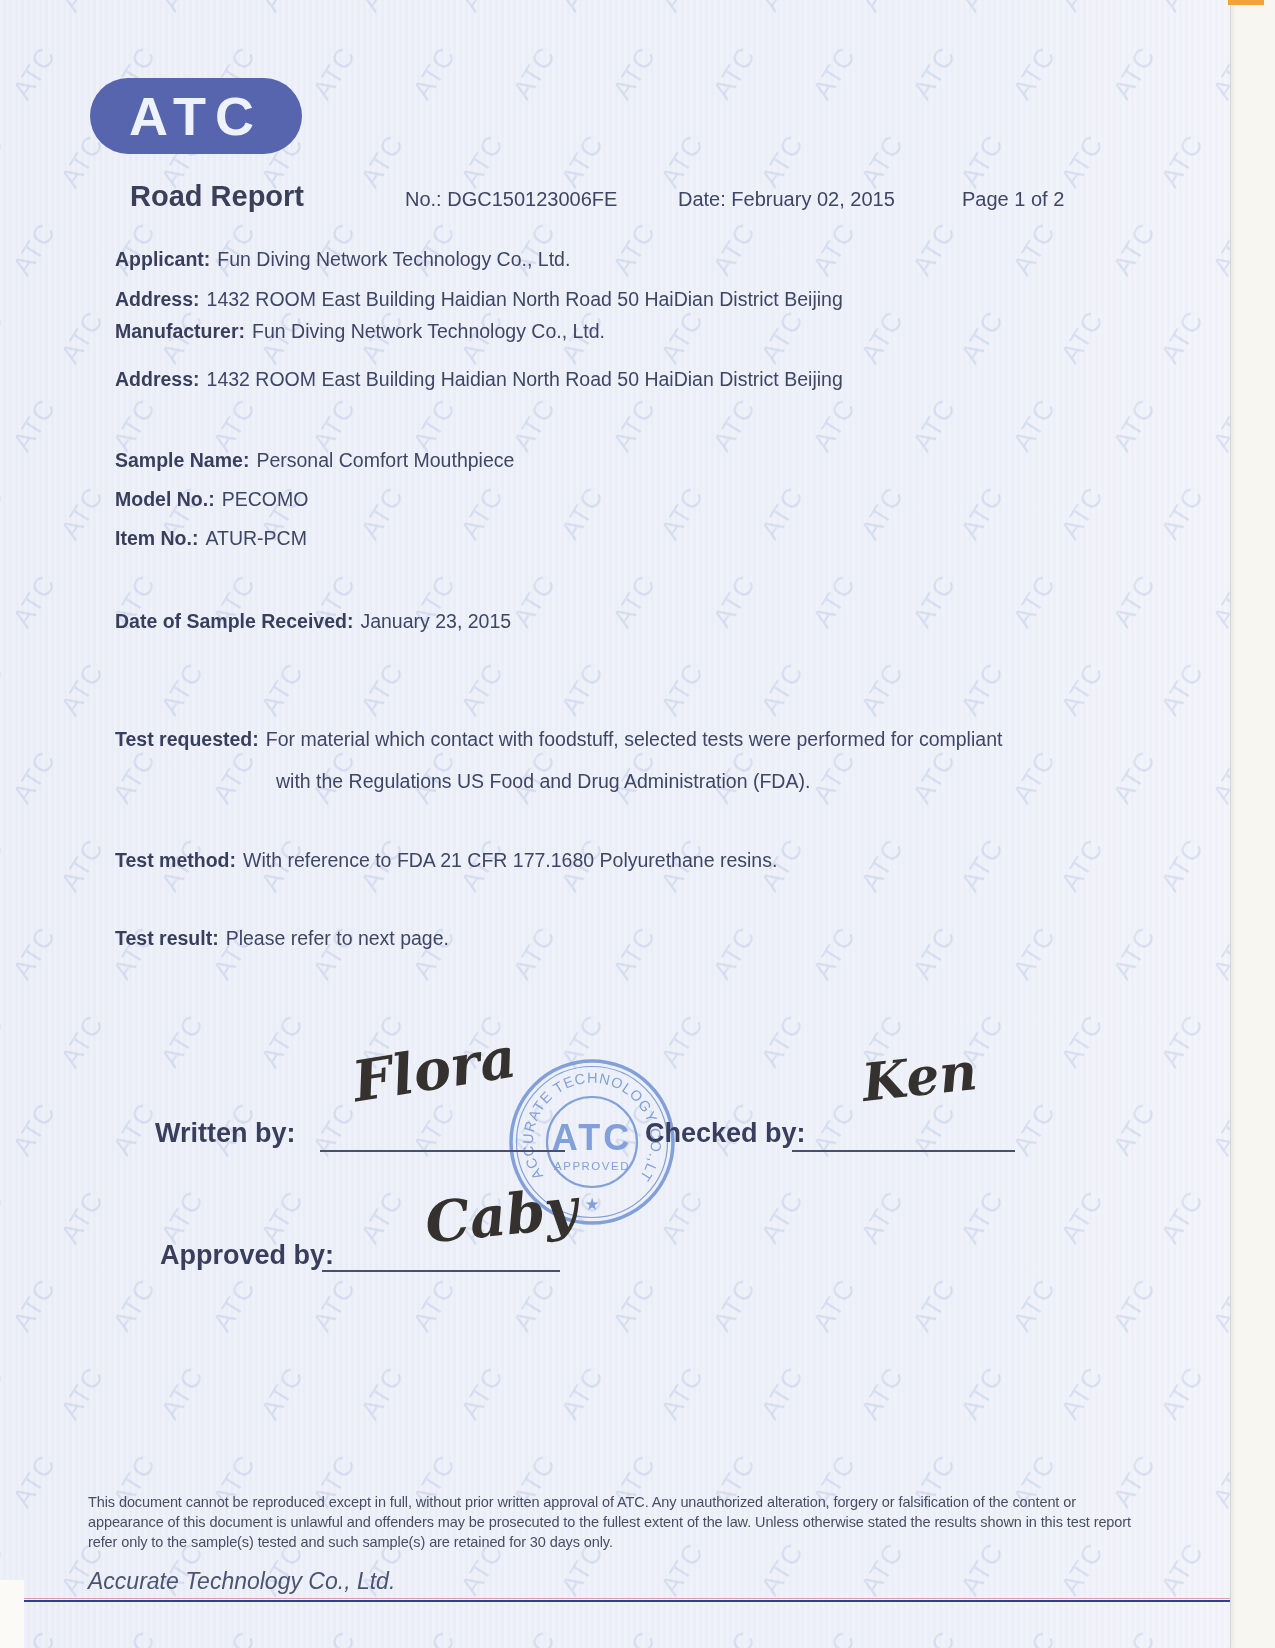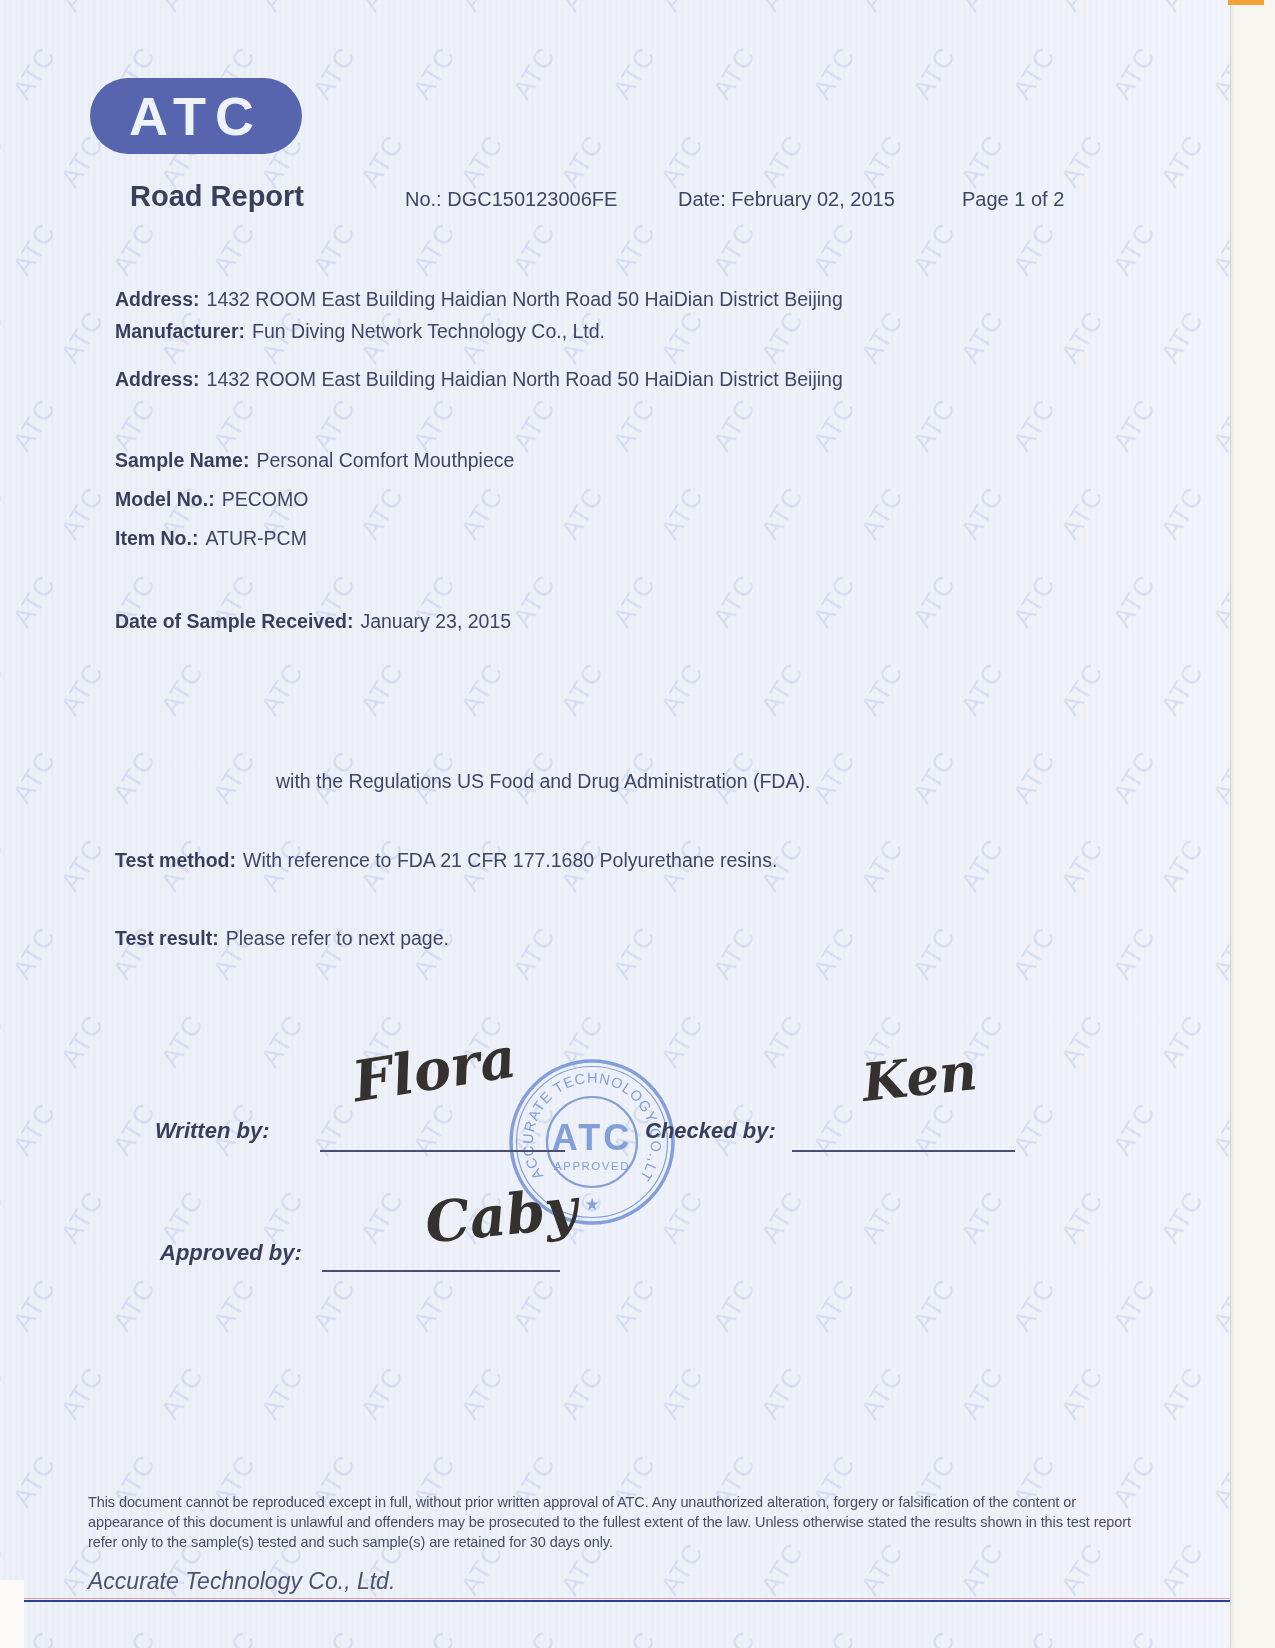--- a/index.html
+++ b/index.html
@@ -13,21 +13,21 @@
   .watermark{position:absolute;inset:0;z-index:0;}
   .watermark span{position:absolute;transform:rotate(-58deg);font-size:27px;font-weight:500;
         color:rgba(128,152,208,.22);letter-spacing:1px;}
   .logo{position:absolute;left:90px;top:78px;width:212px;height:76px;background:#5765ae;
         border-radius:38px;display:flex;align-items:center;justify-content:center;
         color:#eef2fb;font-weight:bold;font-size:54px;letter-spacing:9px;z-index:2;}
   .title{position:absolute;left:130px;top:180px;font-size:29px;font-weight:bold;color:#3a4059;z-index:2;}
   .hmeta{position:absolute;top:188px;font-size:20px;color:#3f4565;z-index:2;white-space:nowrap;}
   .row{position:absolute;left:115px;font-size:19.5px;color:#3f4565;white-space:nowrap;z-index:2;}
   .row b{font-weight:bold;color:#383e5c;margin-right:7px;}
-  .siglabel{position:absolute;font-size:22px;font-weight:bold;color:#383e5c;z-index:3;white-space:nowrap;font-style:italic;}
+  .siglabel{position:absolute;font-size:27px;font-weight:bold;color:#383e5c;z-index:3;white-space:nowrap;}
   .sig{position:absolute;font-family:"DejaVu Serif",serif;font-style:italic;font-weight:bold;
        color:#35312e;z-index:4;white-space:nowrap;}
   .sigline{position:absolute;height:2px;background:#4a4f70;z-index:3;}
   .stamp{position:absolute;left:502px;top:1052px;z-index:2;opacity:.88;}
   .stamp circle{fill:none;stroke:#7495d6;}
   .stamp text{fill:#7495d6;font-family:"Liberation Sans",sans-serif;}
   .disc{position:absolute;left:88px;font-size:14.5px;color:#484d64;letter-spacing:-.1px;
         white-space:nowrap;z-index:2;}
   .company{position:absolute;left:88px;top:1568px;font-size:23px;font-style:italic;
         color:#4b5470;z-index:2;}
@@ -311,20 +311,23 @@
 
     <div class="logo">
       <span>ATC</span>
     </div>
 
     <div class="title">Road Report</div>
     <div class="hmeta" style="left:405px">No.: DGC150123006FE</div>
     <div class="hmeta" style="left:678px">Date: February 02, 2015</div>
     <div class="hmeta" style="left:962px">Page 1 of 2</div>
 
+    <div class="row" style="top:248px">
+      <b>Applicant:</b><span>Fun Diving Network Technology Co., Ltd.</span>
+    </div>
     <div class="row" style="top:288px">
       <b>Address:</b><span>1432 ROOM East Building Haidian North Road 50 HaiDian District Beijing</span>
     </div>
     <div class="row" style="top:320px">
       <b>Manufacturer:</b><span>Fun Diving Network Technology Co., Ltd.</span>
     </div>
     <div class="row" style="top:368px">
       <b>Address:</b><span>1432 ROOM East Building Haidian North Road 50 HaiDian District Beijing</span>
     </div>
 
@@ -335,20 +338,23 @@
       <b>Model No.:</b><span>PECOMO</span>
     </div>
     <div class="row" style="top:527px">
       <b>Item No.:</b><span>ATUR-PCM</span>
     </div>
 
     <div class="row" style="top:610px">
       <b>Date of Sample Received:</b><span>January 23, 2015</span>
     </div>
 
+    <div class="row" style="top:728px">
+      <b>Test requested:</b><span>For material which contact with foodstuff, selected tests were performed for compliant</span>
+    </div>
     <div class="row" style="top:770px;left:276px">with the Regulations US Food and Drug Administration (FDA).</div>
 
     <div class="row" style="top:849px">
       <b>Test method:</b><span>With reference to FDA 21 CFR 177.1680 Polyurethane resins.</span>
     </div>
 
     <div class="row" style="top:927px">
       <b>Test result:</b><span>Please refer to next page.</span>
     </div>
 

